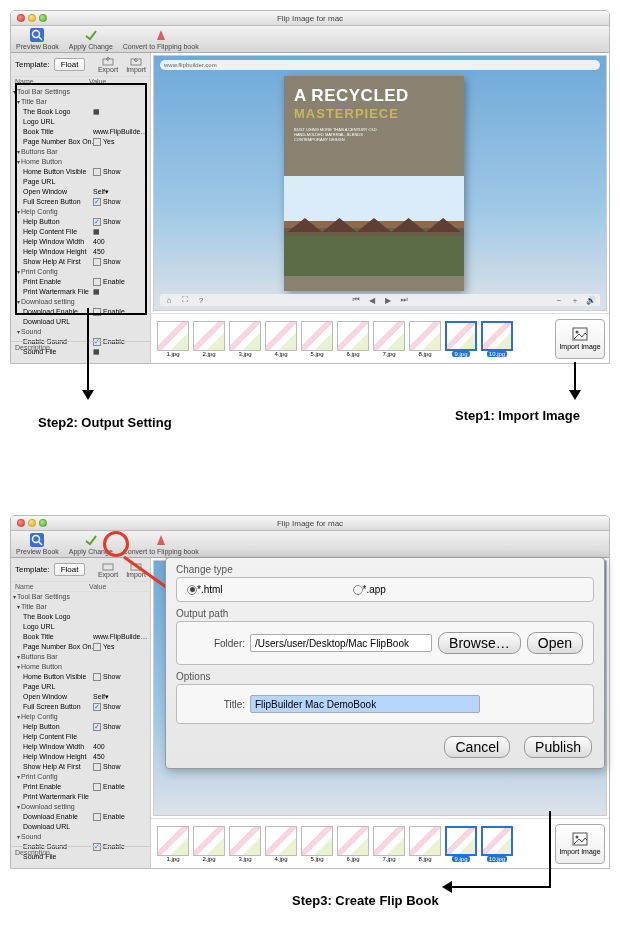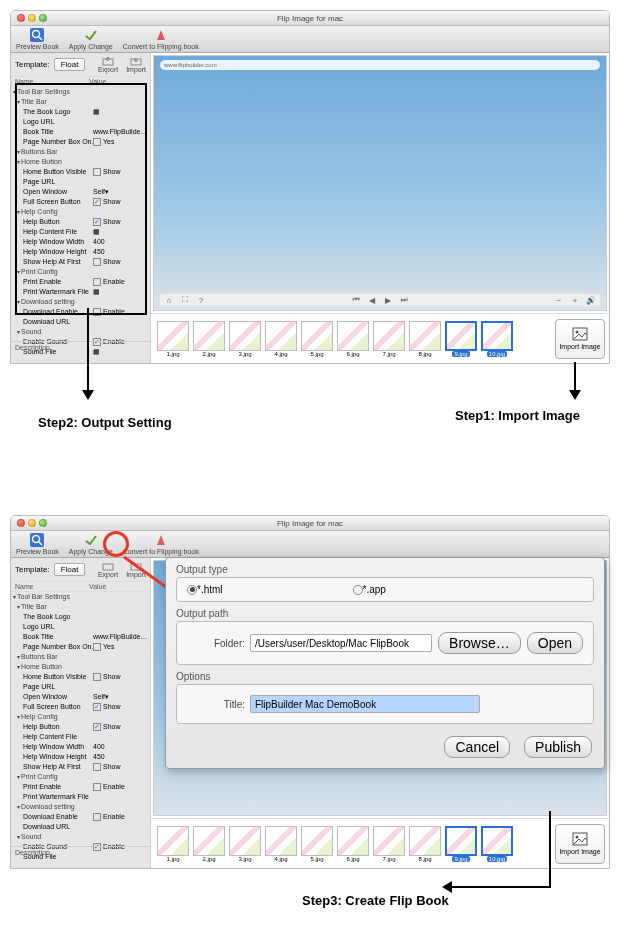--- a/index.html
+++ b/index.html
@@ -278,20 +278,31 @@
         </div>
         <div class="desc">Description</div>
         <div class="settings-outline"></div>
       </div>
 
       <div class="preview-area">
         <div class="preview">
           <div class="urlbar">
               <span>www.flipbuilder.com</span>
             </div>
+          <div class="book-page">
+            <div class="hdr">
+              <div class="t1">A RECYCLED</div>
+              <div class="t2">MASTERPIECE</div>
+              <div class="blurb">BUILT USING MORE THAN A CENTURY OLD HAND-MOLDED MATERIAL, BLENDS CONTEMPORARY DESIGN</div>
+            </div>
+            <div class="photo">
+                <div class="roof"></div>
+              </div>
+            <div class="caption"></div>
+          </div>
           <div class="controlbar">
             <span class="cbtn">⌂</span>
             <span class="cbtn">⛶</span>
             <span class="cbtn">?</span>
             <div class="sp"></div>
             <span class="cbtn">⏮</span>
             <span class="cbtn">◀</span>
             <span class="cbtn">▶</span>
             <span class="cbtn">⏭</span>
             <div class="sp"></div>
@@ -604,21 +615,21 @@
                 <polyline points="2,12 7,7 10,10 13,6 15,8" fill="none" stroke="#555"></polyline>
               </svg>
             <span>Import Image</span>
           </div>
         </div>
       </div>
     </div>
   </div>
 
   <div class="dialog">
-    <div class="sect-label">Output type</div>
+    <div class="sect-label">Change type</div>
     <div class="sect">
       <div class="radios">
         <div class="radio sel">
             <span class="rdot">
               <span class="inner"></span>
             </span>
             <span>*.html</span>
           </div>
         <div class="radio">
             <span class="rdot"></span>
@@ -651,14 +662,14 @@
   <div class="red-circle" style="left:93px; top:16px;"></div>
   <svg class="red-arrow-svg" style="left:112px; top:40px; width:70px; height:50px;">
     <line x1="2" y1="2" x2="58" y2="42"></line>
       <polygon points="50,44 62,34 66,50"></polygon>
   </svg>
 
   <svg class="arrow-svg" style="left:430px; top:292px; width:120px; height:95px;">
     <polyline points="110,4 110,80 8,80"></polyline>
       <polygon points="12,74 12,86 2,80"></polygon>
   </svg>
-  <div class="step-label" style="left:292px; top:378px;">Step3: Create Flip Book</div>
+  <div class="step-label" style="left:282px; top:378px;">Step3: Create Flip Book</div>
 </div>
 
 </body></html>

